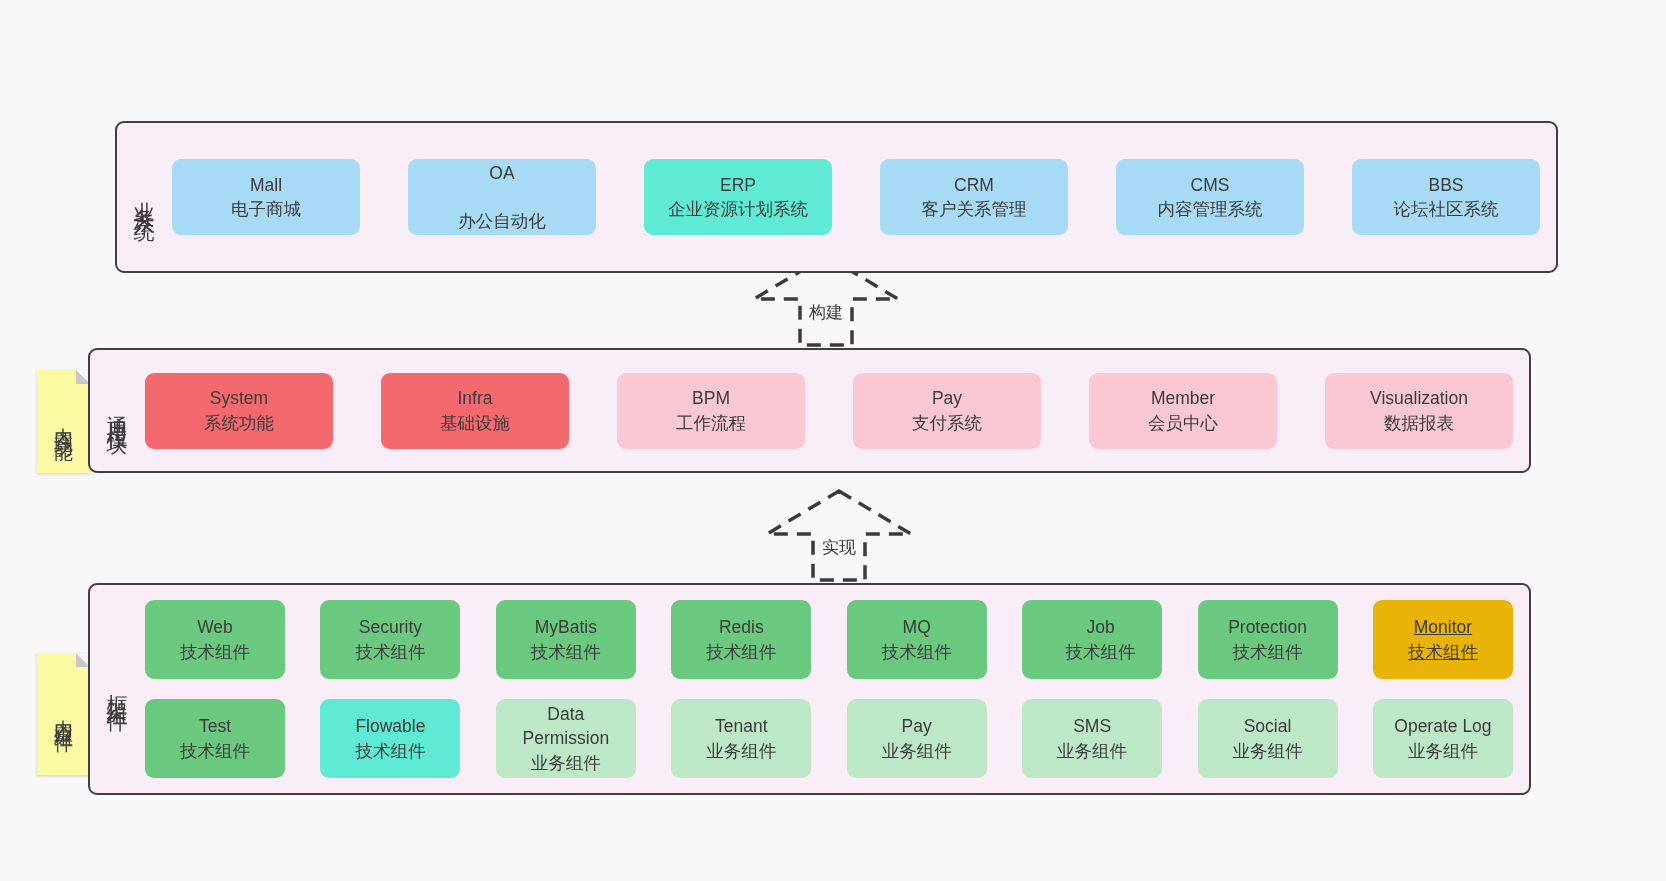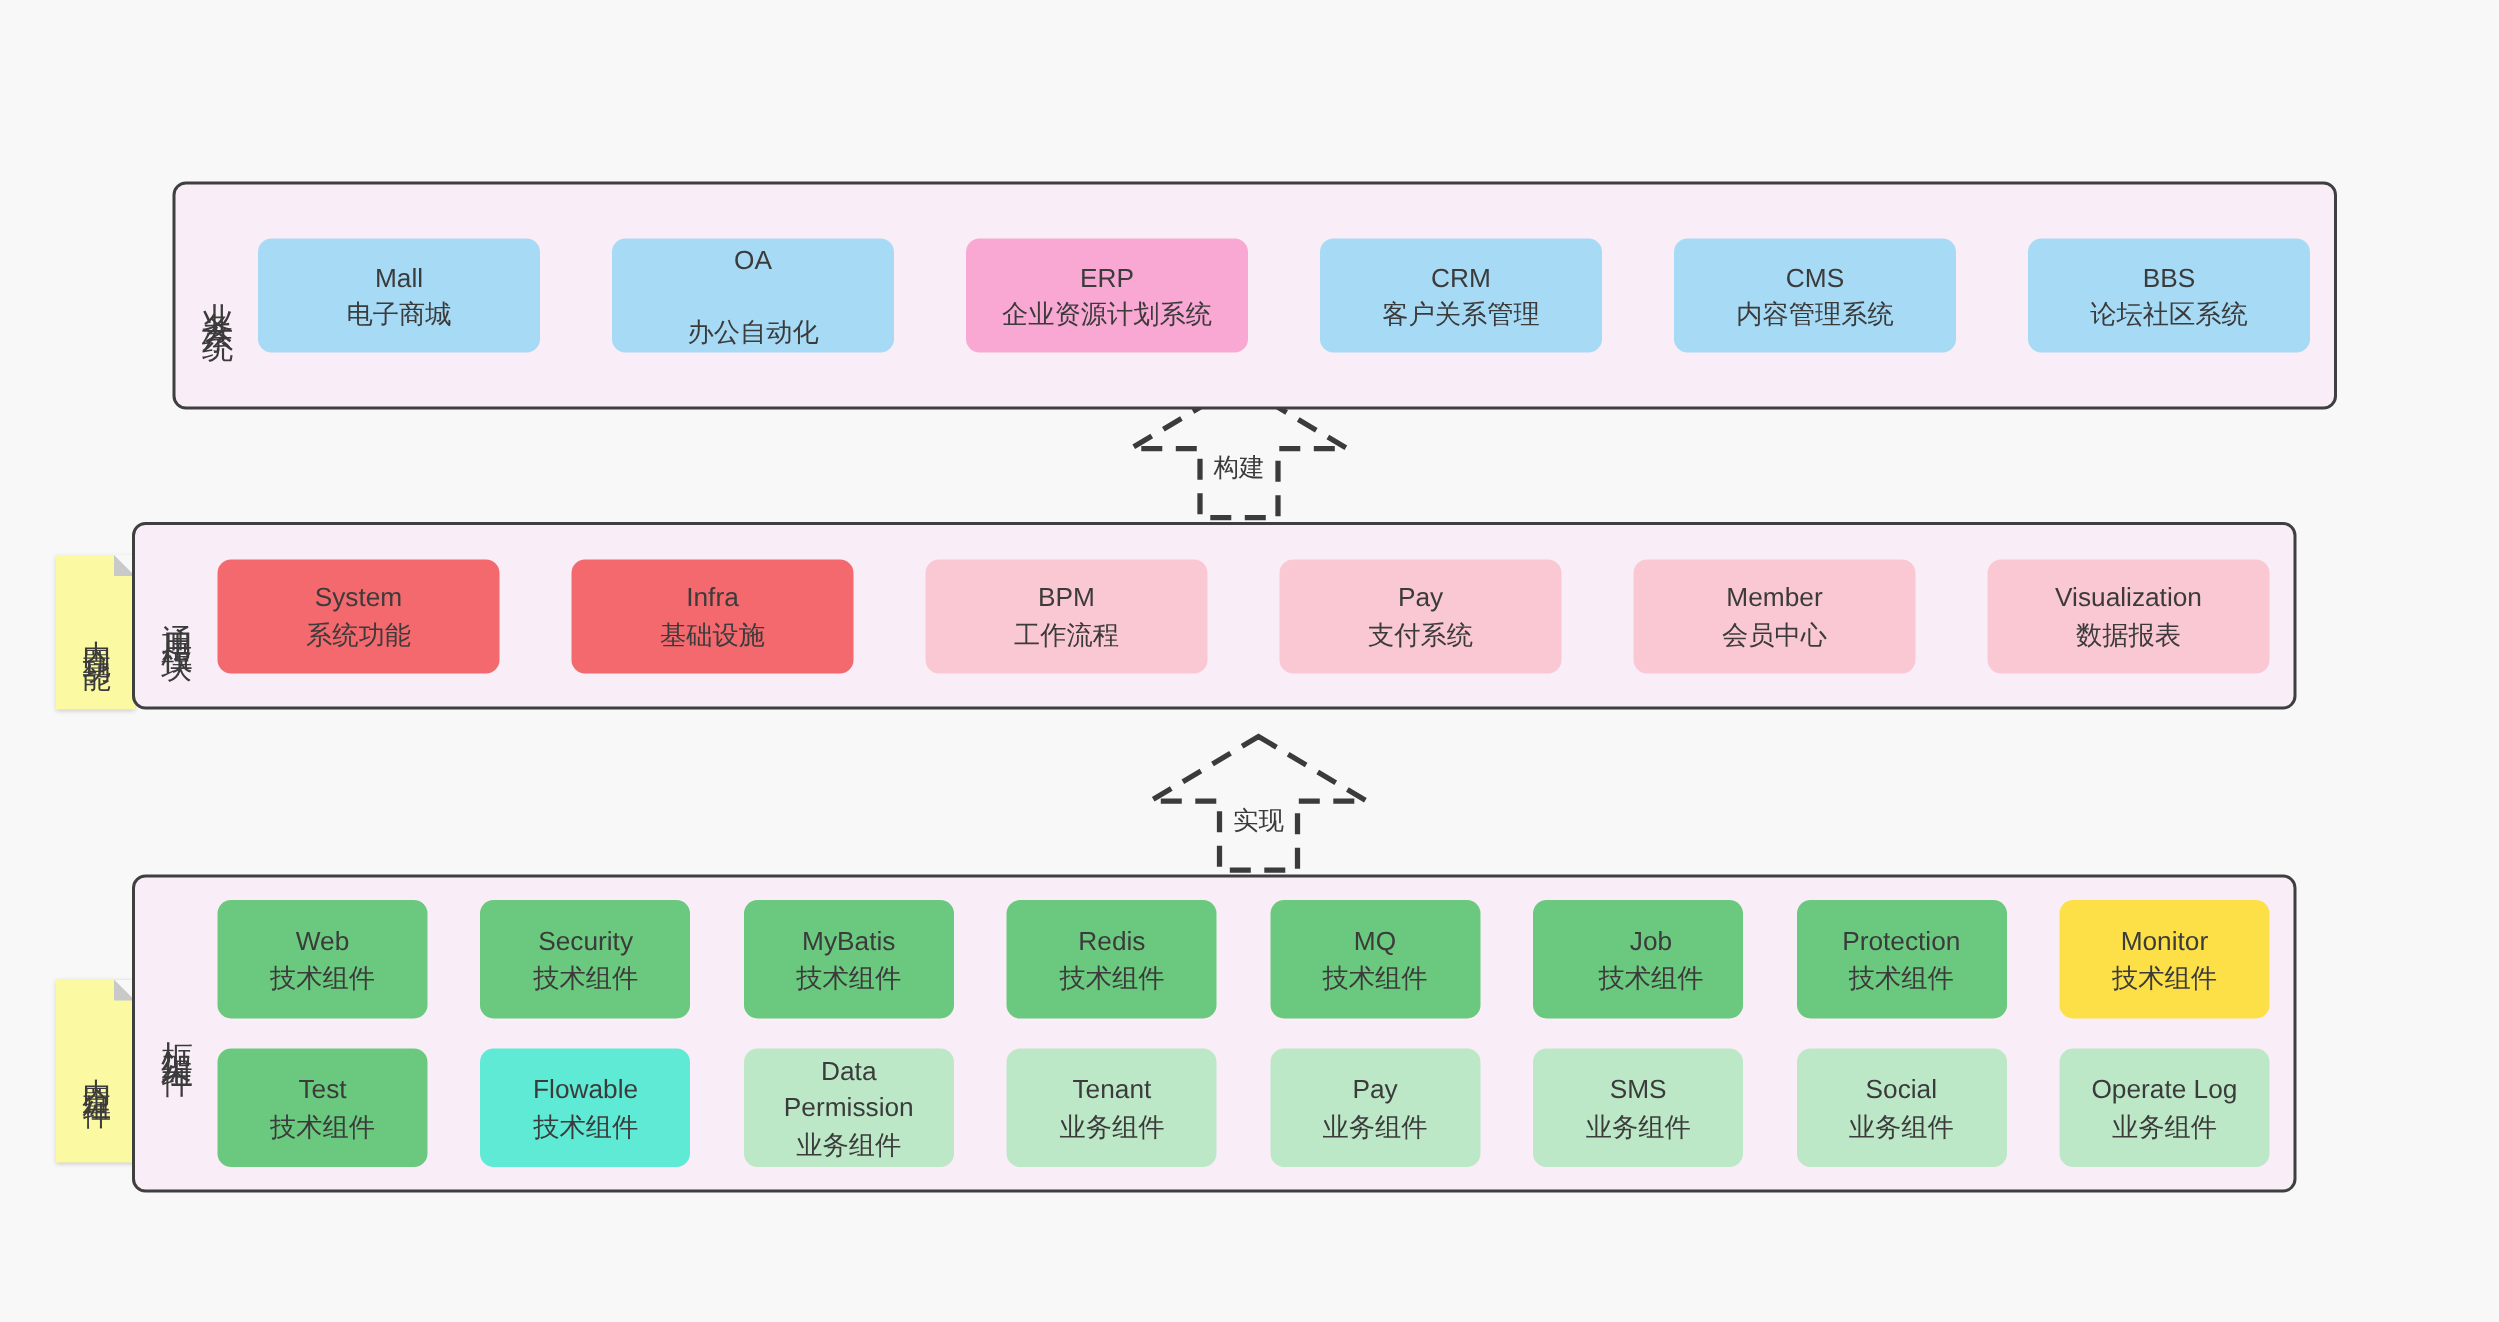--- a/index.html
+++ b/index.html
@@ -83,21 +83,21 @@
     <div class="rows">
         <div class="box-row">
           <div class="box" style="background: rgb(166, 218, 245);">
             <div>Mall</div>
             <div>电子商城</div>
           </div>
           <div class="box" style="background: rgb(166, 218, 245); gap: 24px;">
             <div>OA</div>
             <div>办公自动化</div>
           </div>
-          <div class="box" style="background: #f9a8d4;">
+          <div class="box" style="background: #5eead4;">
             <div>ERP</div>
             <div>企业资源计划系统</div>
           </div>
           <div class="box" style="background: rgb(166, 218, 245);">
             <div>CRM</div>
             <div>客户关系管理</div>
           </div>
           <div class="box" style="background: rgb(166, 218, 245);">
             <div>CMS</div>
             <div>内容管理系统</div>
@@ -181,21 +181,21 @@
             <div>技术组件</div>
           </div>
           <div class="box" style="background: rgb(106, 201, 126); padding-left: 27px;">
             <div>Job</div>
             <div>技术组件</div>
           </div>
           <div class="box" style="background: rgb(106, 201, 126);">
             <div>Protection</div>
             <div>技术组件</div>
           </div>
-          <div class="box" style="background: #fde047;">
+          <div class="box" style="background: #eab308; text-decoration: underline;">
             <div>Monitor</div>
             <div>技术组件</div>
           </div>
         </div>
         <div class="box-row">
           <div class="box" style="background: rgb(106, 201, 126);">
             <div>Test</div>
             <div>技术组件</div>
           </div>
           <div class="box" style="background: #5eead4;">

